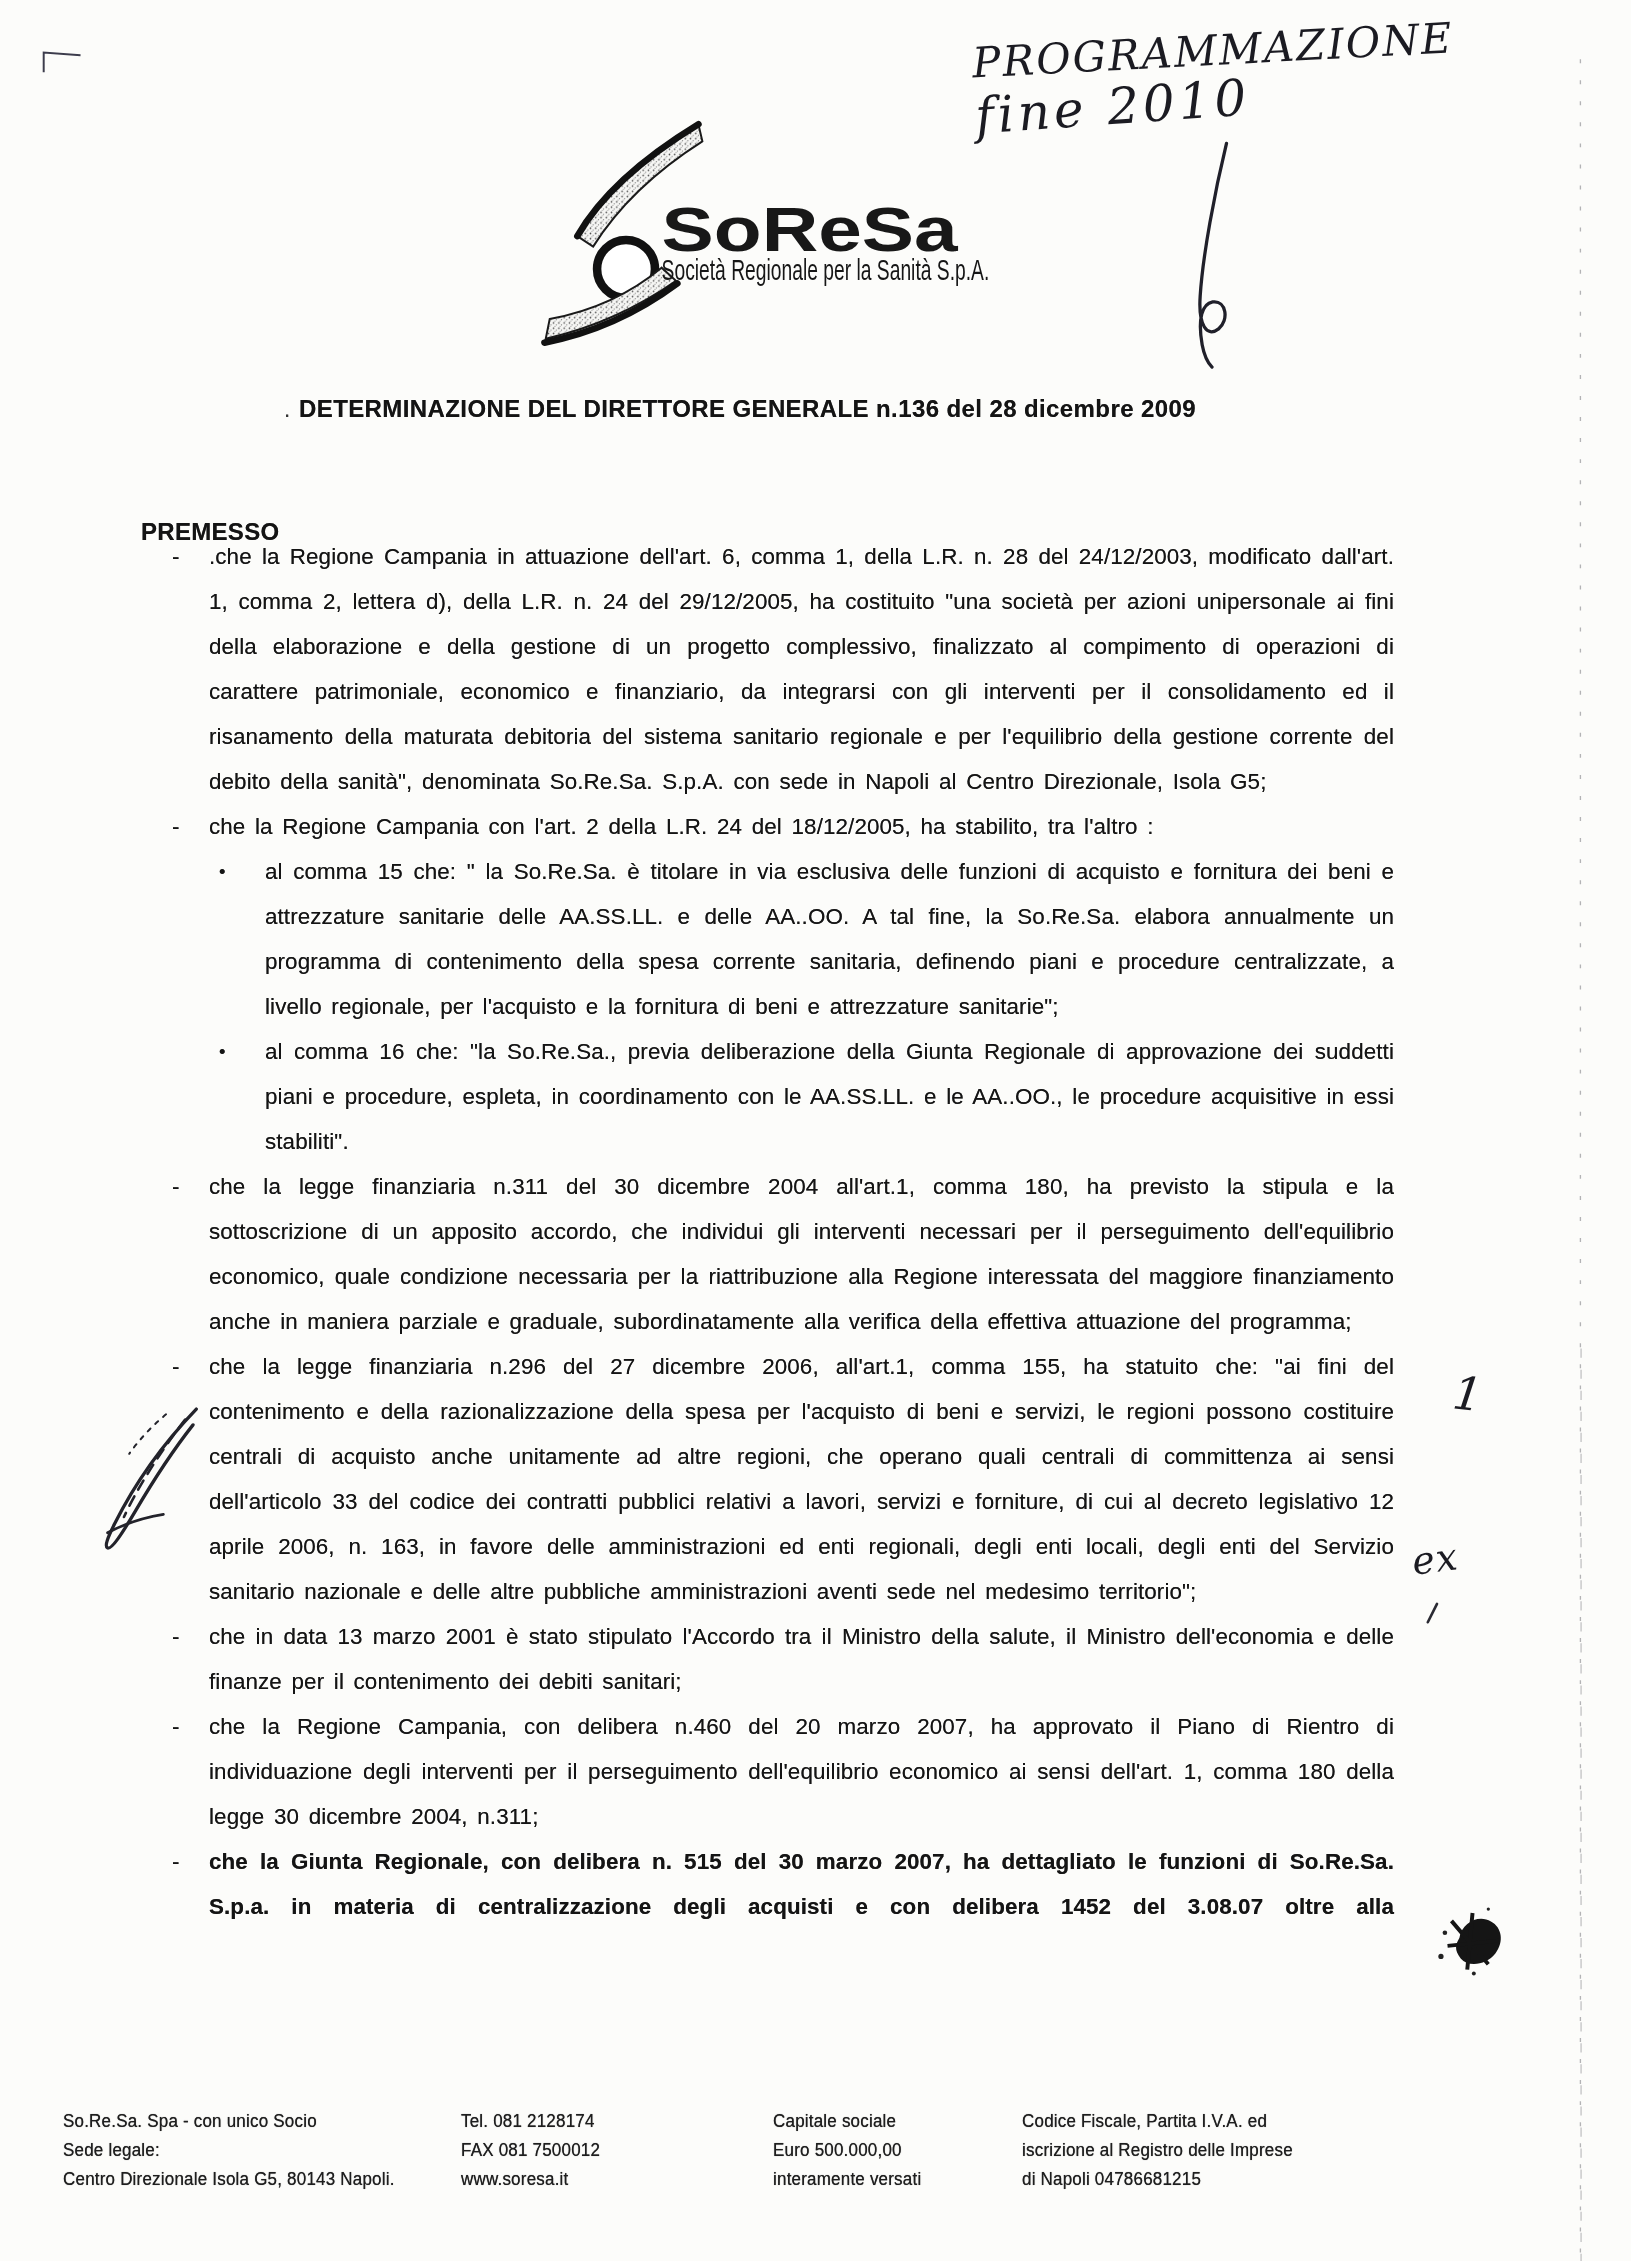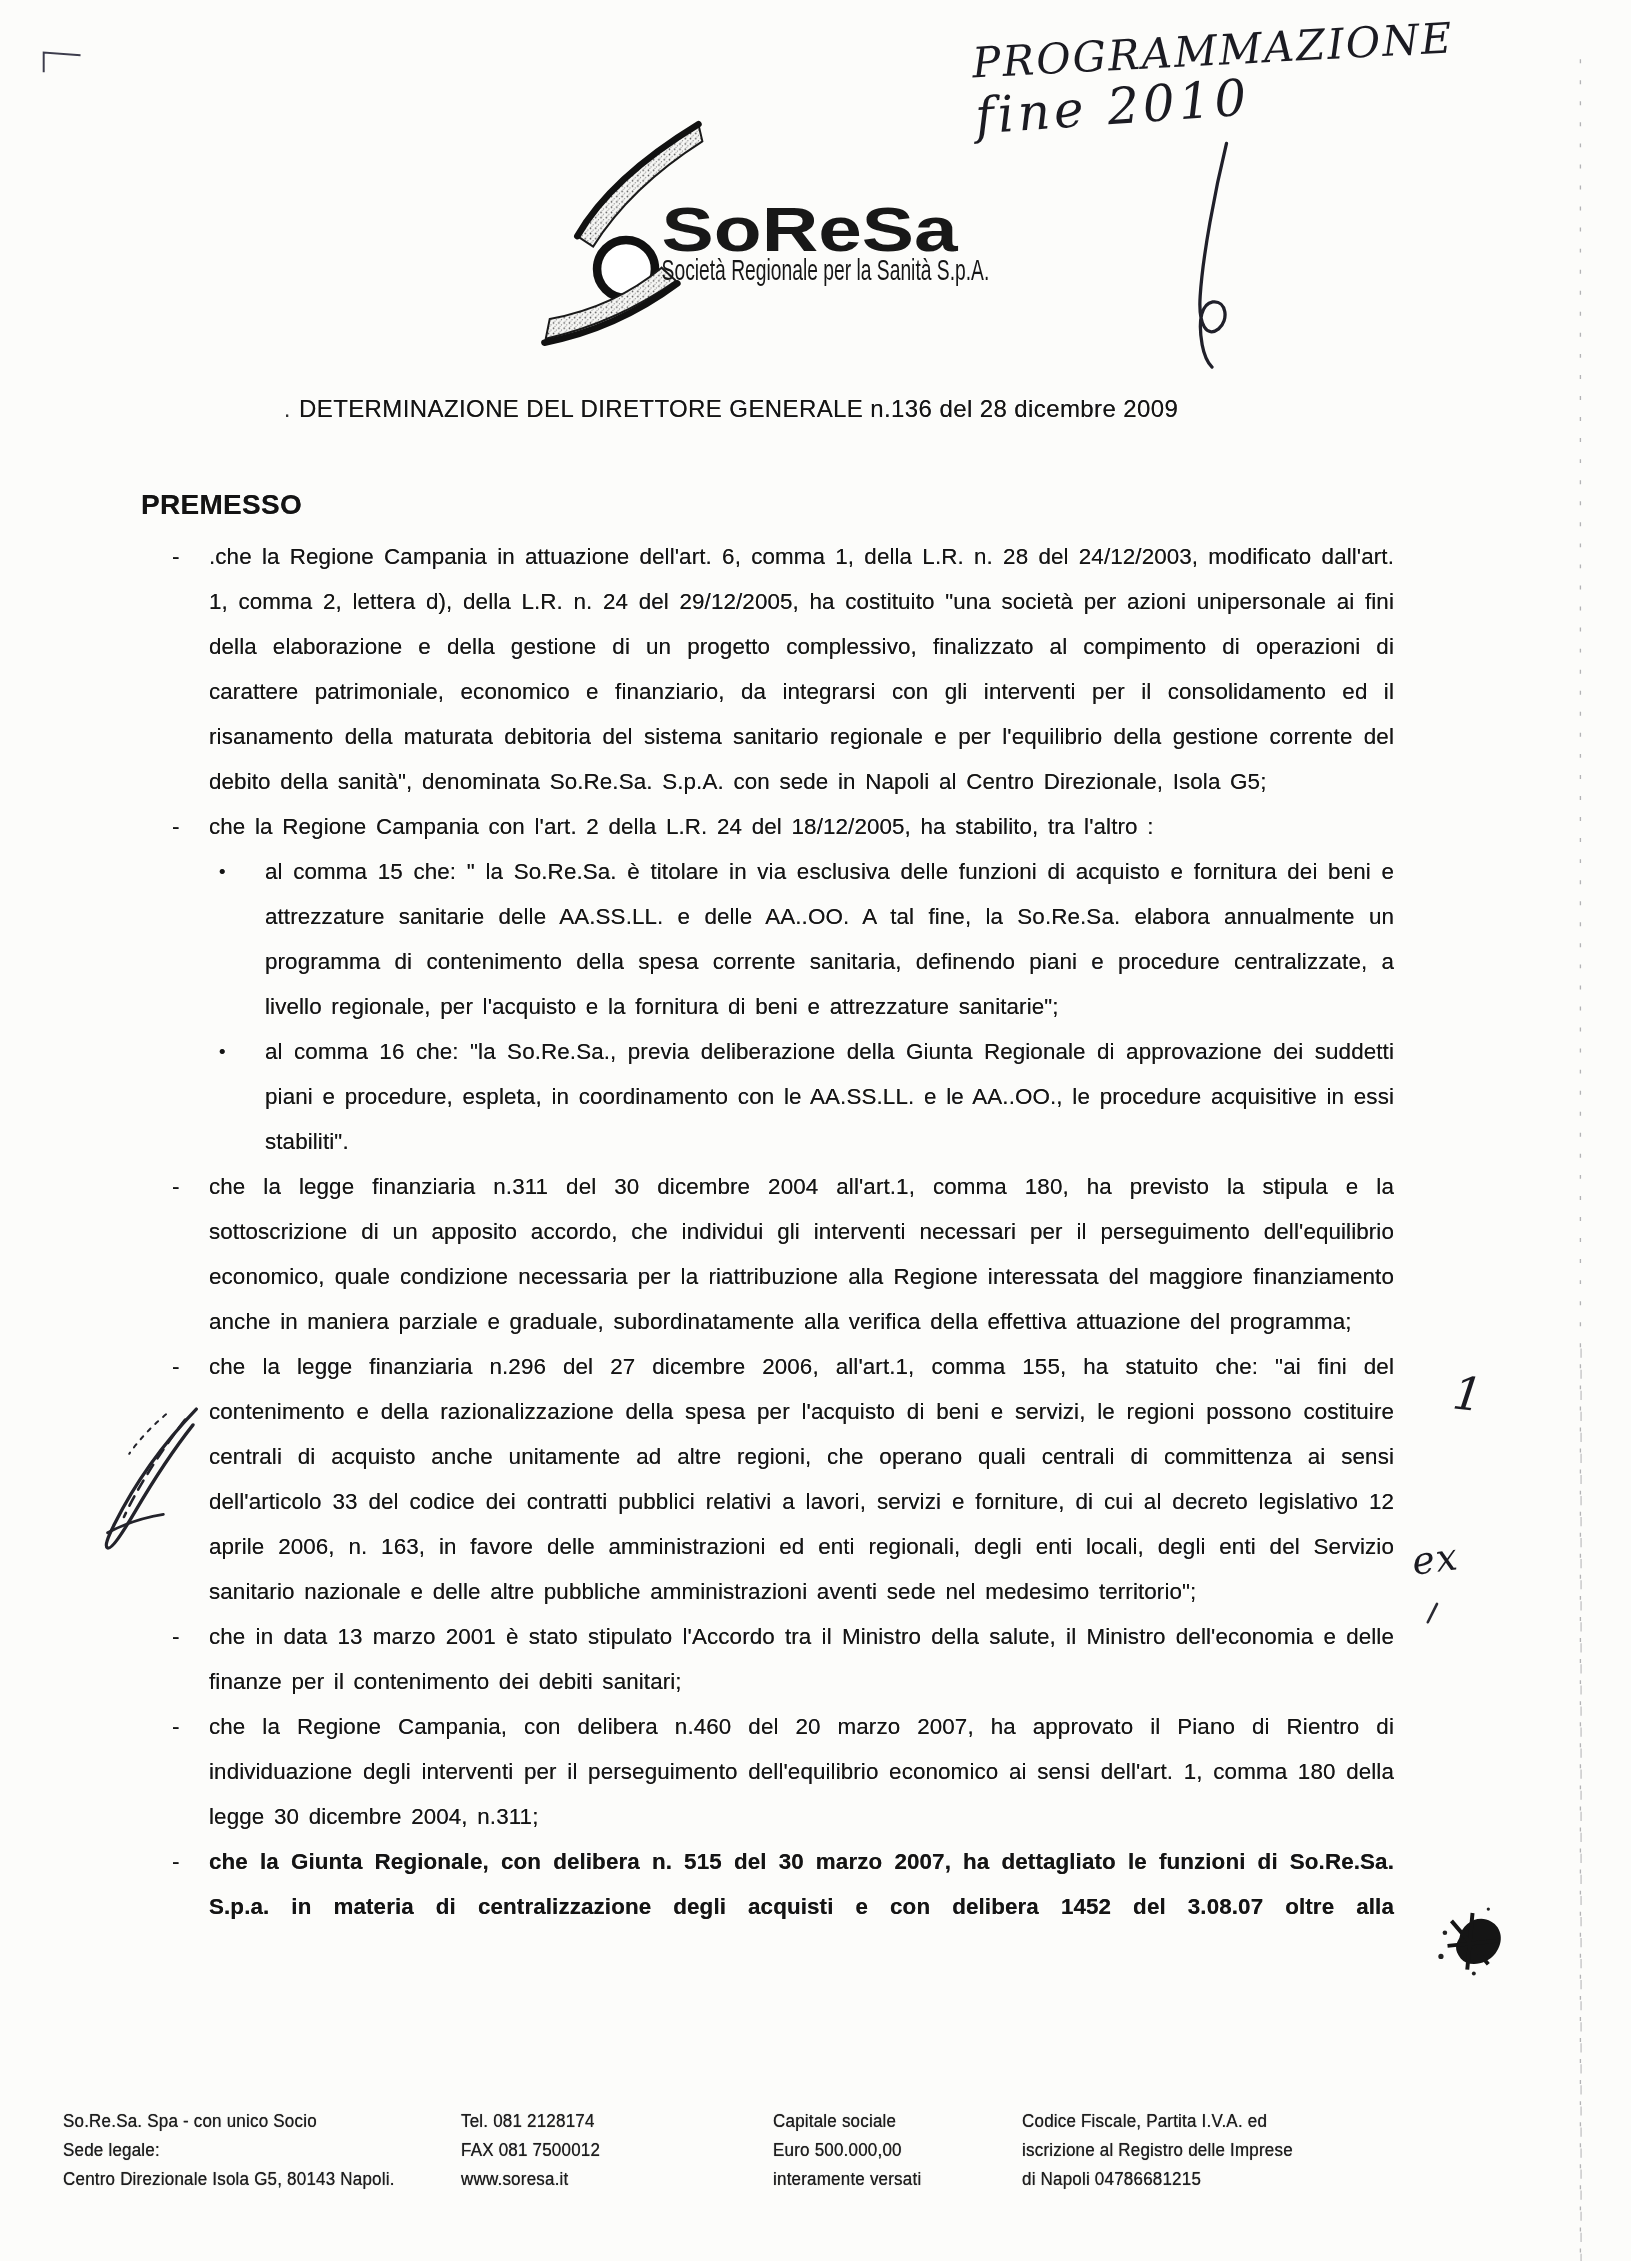--- a/index.html
+++ b/index.html
@@ -12,25 +12,25 @@
     color:#141414;
     overflow:hidden;
   }
   
   .scan{ text-shadow:0 0 0.5px rgba(10,10,10,0.65); }
 
   
   #title-dot{position:absolute;left:284px;top:397px;font-size:22.4px;color:#333;}
   #doc-title{
     position:absolute;left:299px;top:395px;
-    font-size:24px;font-weight:normal;letter-spacing:0.4px;white-space:nowrap;
+    font-size:24px;font-weight:bold;letter-spacing:0.4px;white-space:nowrap;
   }
   #section-heading{
-    position:absolute;left:141px;top:489px;
-    font-size:28px;font-weight:bold;letter-spacing:0.3px;
+    position:absolute;left:141px;top:518px;
+    font-size:24px;font-weight:bold;letter-spacing:0.3px;
   }
 
   
   #body-list{
     position:absolute;left:141px;top:534px;width:1253px;
     font-size:22.4px;line-height:45px;word-spacing:3.3px;letter-spacing:0.1px;
   }
   .li{position:relative;}
   .li .txt{text-align:justify;}
   .lvl1{padding-left:68px;}

